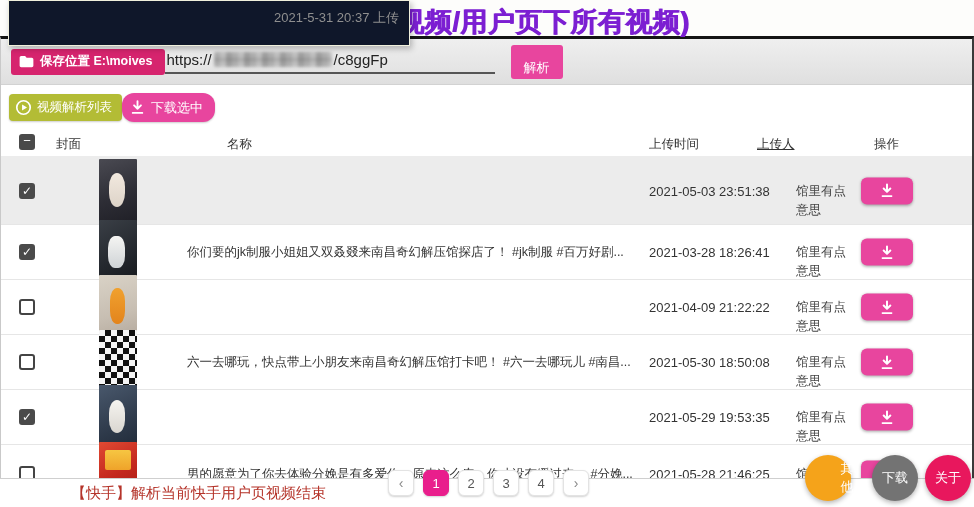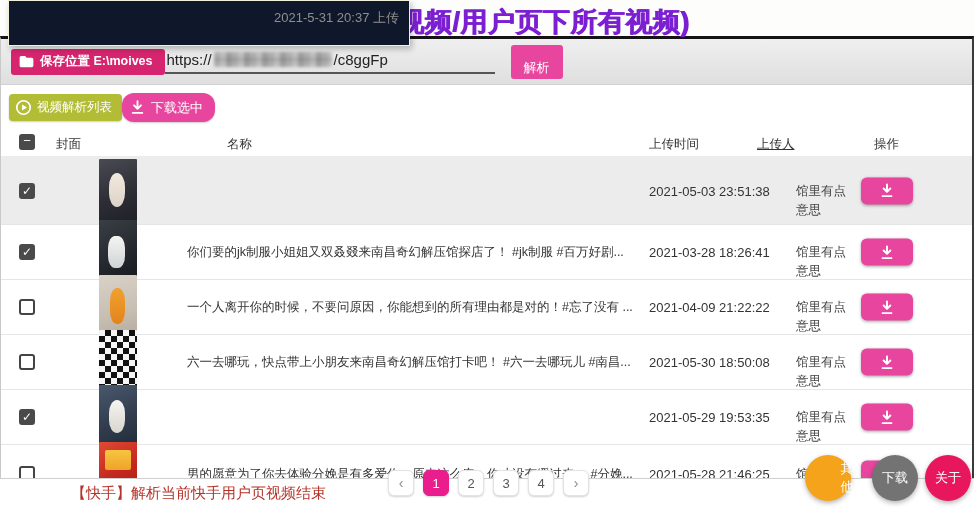--- a/index.html
+++ b/index.html
@@ -261,21 +261,20 @@
         <button class="row-dl-btn">
           <svg width="16" height="16" viewBox="0 0 24 24">
             <path d="M12 3v11M12 14l-5-5M12 14l5-5" stroke="#fff" stroke-width="3" fill="none" stroke-linecap="round"></path>
             <rect x="4" y="19" width="16" height="2.6" rx="1" fill="#fff"></rect>
           </svg>
         </button>
       </div>
       <div class="trow" style="height: 55px;">
         <span class="row-check"></span>
         <div class="thumb thumb-3"></div>
-        <div class="row-name">一个人离开你的时候，不要问原因，你能想到的所有理由都是对的！#忘了没有 ...</div>
         <div class="row-time">2021-04-09 21:22:22</div>
         <div class="row-uploader">馆里有点意思</div>
         <button class="row-dl-btn">
           <svg width="16" height="16" viewBox="0 0 24 24">
             <path d="M12 3v11M12 14l-5-5M12 14l5-5" stroke="#fff" stroke-width="3" fill="none" stroke-linecap="round"></path>
             <rect x="4" y="19" width="16" height="2.6" rx="1" fill="#fff"></rect>
           </svg>
         </button>
       </div>
       <div class="trow" style="height: 55px;">

